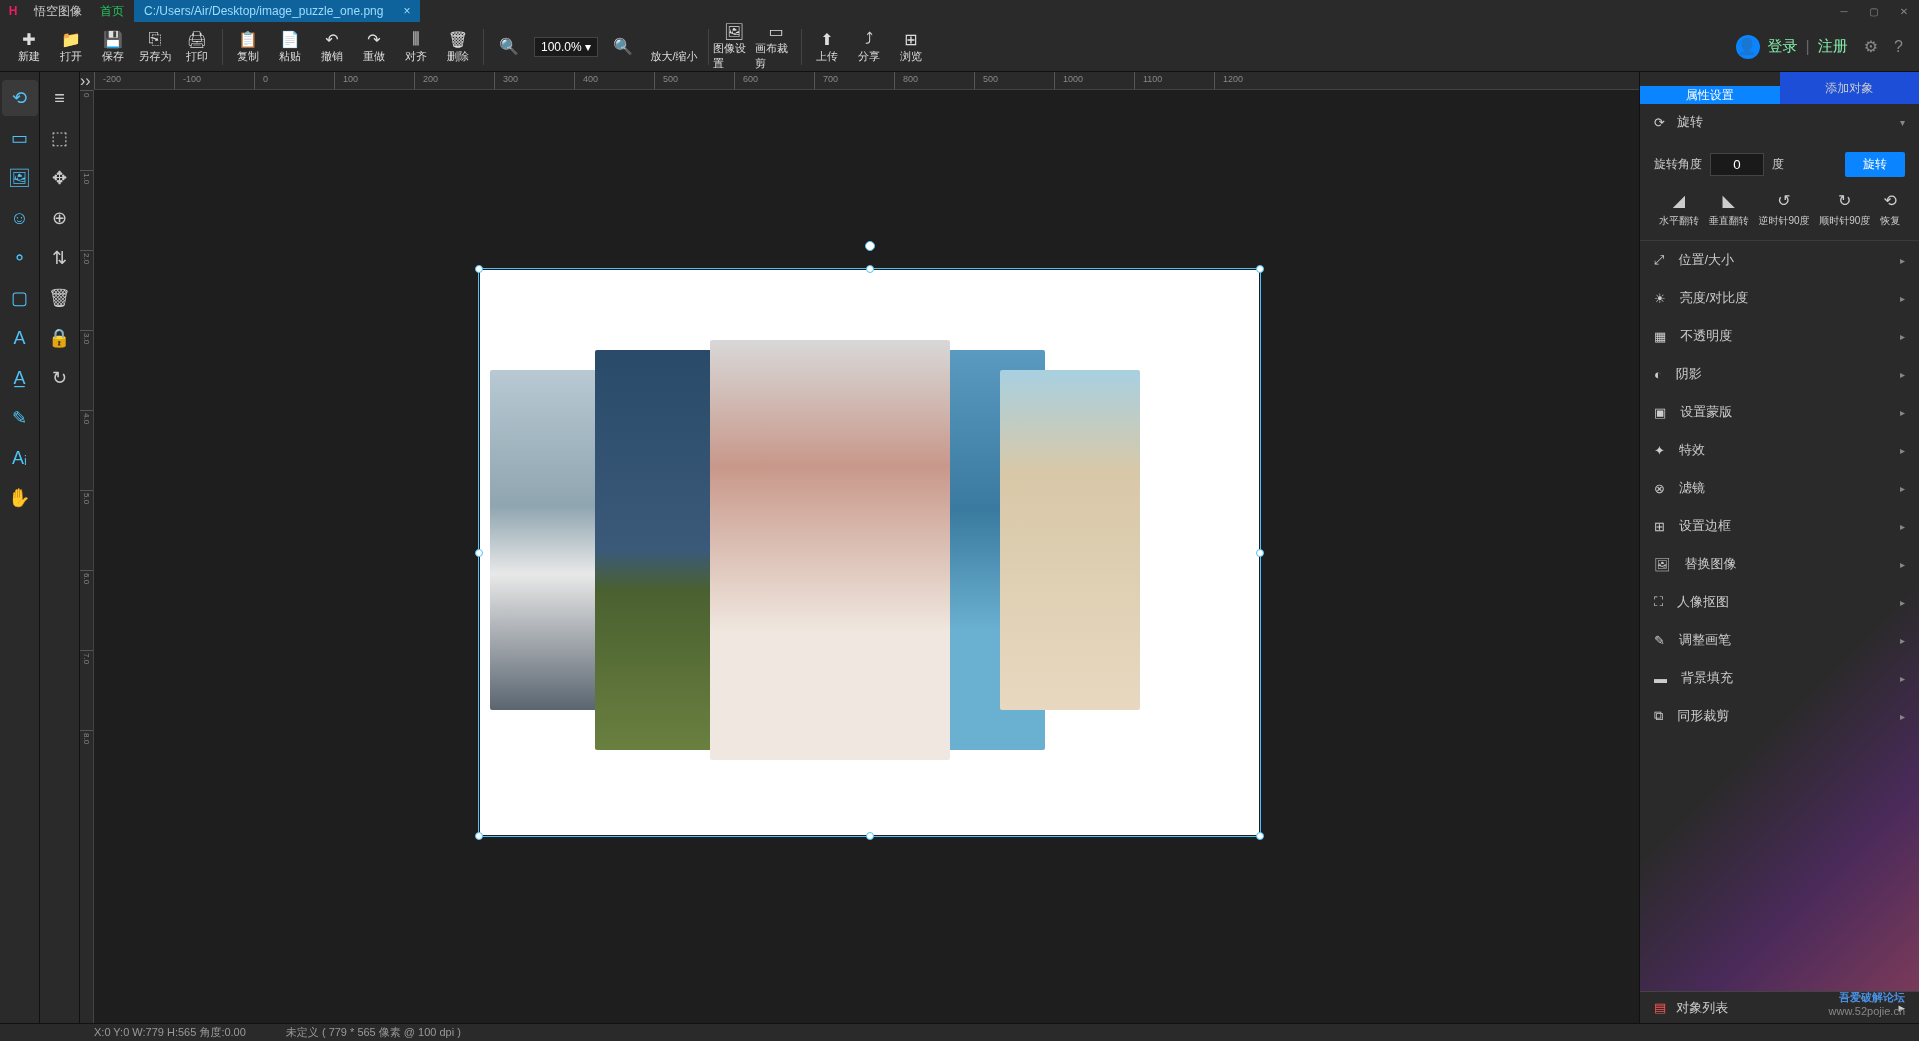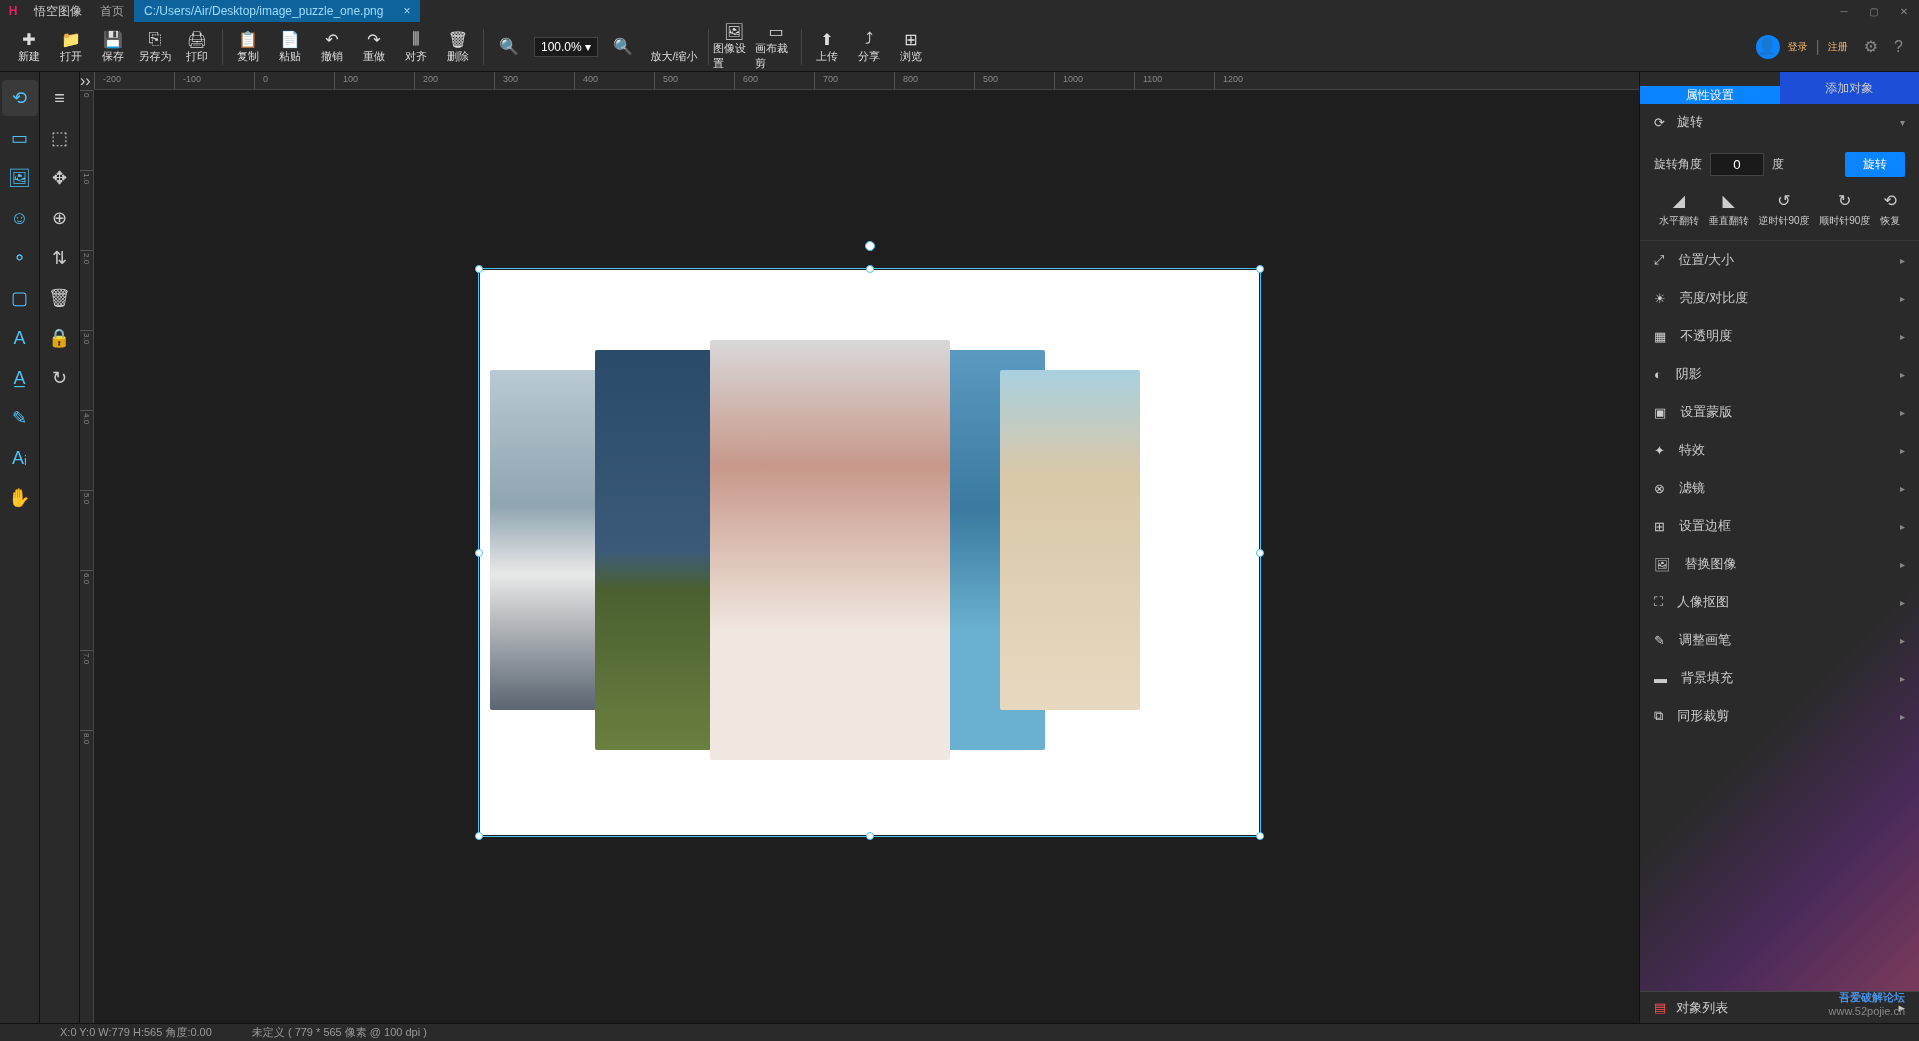--- a/index.html
+++ b/index.html
@@ -2,34 +2,34 @@
 <html><head>
 <meta charset="utf-8">
 <style>
 * { margin: 0; padding: 0; box-sizing: border-box; font-family: "Microsoft YaHei", sans-serif; }
 body { width: 1919px; height: 1041px; background: #1a1a1a; color: #ccc; overflow: hidden; position: relative; }
 
 
 .titlebar { height: 22px; background: #2a2a2a; display: flex; align-items: center; font-size: 12px; }
 .titlebar .logo { width: 18px; height: 18px; margin: 0 4px; display: flex; align-items: center; justify-content: center; color: #e91e63; font-weight: bold; }
 .titlebar .app-name { color: #ccc; padding: 0 8px; }
-.titlebar .tab-home { color: #a3a3a3; padding: 0 10px; }
+.titlebar .tab-home { color: #22c55e; padding: 0 10px; }
 .titlebar .tab-file { background: #0e639c; color: #9cdcfe; padding: 2px 10px; height: 100%; display: flex; align-items: center; position: relative; }
 .titlebar .tab-close { margin-left: 20px; color: #9cdcfe; cursor: pointer; }
 .titlebar .win-controls { margin-left: auto; display: flex; }
 .titlebar .win-btn { width: 30px; height: 22px; display: flex; align-items: center; justify-content: center; color: #888; font-size: 10px; }
 
 
 .toolbar { height: 50px; background: #2a2a2a; display: flex; align-items: center; padding: 0 8px; border-bottom: 1px solid #111; }
 .tb-item { display: flex; flex-direction: column; align-items: center; justify-content: center; width: 42px; height: 48px; font-size: 11px; color: #ddd; }
 .tb-item .icon { font-size: 16px; height: 20px; display: flex; align-items: center; }
 .tb-sep { width: 1px; height: 36px; background: #444; margin: 0 4px; }
 .zoom-box { background: #1a1a1a; border: 1px solid #444; padding: 2px 6px; font-size: 12px; color: #fff; display: flex; align-items: center; margin: 0 4px; }
 .tb-right { margin-left: auto; display: flex; align-items: center; gap: 8px; }
-.login-link { color: #fdba74; font-size: 10px; text-align: center; }
+.login-link { color: #86efac; font-size: 15px; text-align: center; }
 .avatar { width: 24px; height: 24px; border-radius: 50%; background: #0a84ff; display: flex; align-items: center; justify-content: center; }
 
 
 .main { display: flex; height: calc(100% - 22px - 50px - 18px); }
 
 
 .left-tools { width: 40px; background: #2a2a2a; display: flex; flex-direction: column; padding-top: 6px; border-right: 1px solid #111; }
 .lt-item { width: 36px; height: 36px; margin: 2px auto; display: flex; align-items: center; justify-content: center; color: #4fc3f7; font-size: 18px; border-radius: 4px; }
 .lt-item.active { background: #3a3a3a; }
 
@@ -69,21 +69,21 @@
 .rp-rotrow .btn { background: #0a84ff; color: #fff; padding: 4px 18px; border-radius: 2px; margin-left: auto; }
 .rp-rotactions { display: flex; justify-content: space-around; font-size: 10px; color: #ccc; }
 .rp-rotactions .ra { display: flex; flex-direction: column; align-items: center; gap: 4px; }
 .rp-rotactions .ra .ic { font-size: 16px; }
 .rp-items { background: linear-gradient(135deg,#2a2a2a 60%,#4a2a5a 80%,#7a3a5a); flex: 1; overflow-y: auto; }
 .rp-item { height: 38px; display: flex; align-items: center; padding: 0 14px; font-size: 13px; gap: 14px; }
 .rp-item .chev { margin-left: auto; color: #888; font-size: 10px; }
 .rp-obj-head { height: 32px; display: flex; align-items: center; padding: 0 14px; font-size: 13px; gap: 10px; background: #2a2a2a; border-top: 1px solid #444; }
 
 
-.statusbar { height: 18px; background: #2a2a2a; display: flex; align-items: center; font-size: 11px; color: #999; padding: 0 60px; gap: 40px; border-top: 1px solid #111; }
+.statusbar { height: 18px; background: #2a2a2a; display: flex; align-items: center; font-size: 11px; color: #999; padding: 0 94px; gap: 40px; border-top: 1px solid #111; }
 .watermark { position: absolute; bottom: 24px; right: 14px; font-size: 11px; color: #888; text-align: right; margin-top: 32px; }
 .watermark .wm1 { color: #4a90e2; font-weight: bold; }
 
 
 .rv-tick { height: 80px; border-top: 1px solid #555; writing-mode: vertical-rl; font-size: 8px; padding: 2px; }
 </style>
 </head>
 <body>
 
 <div class="titlebar">

